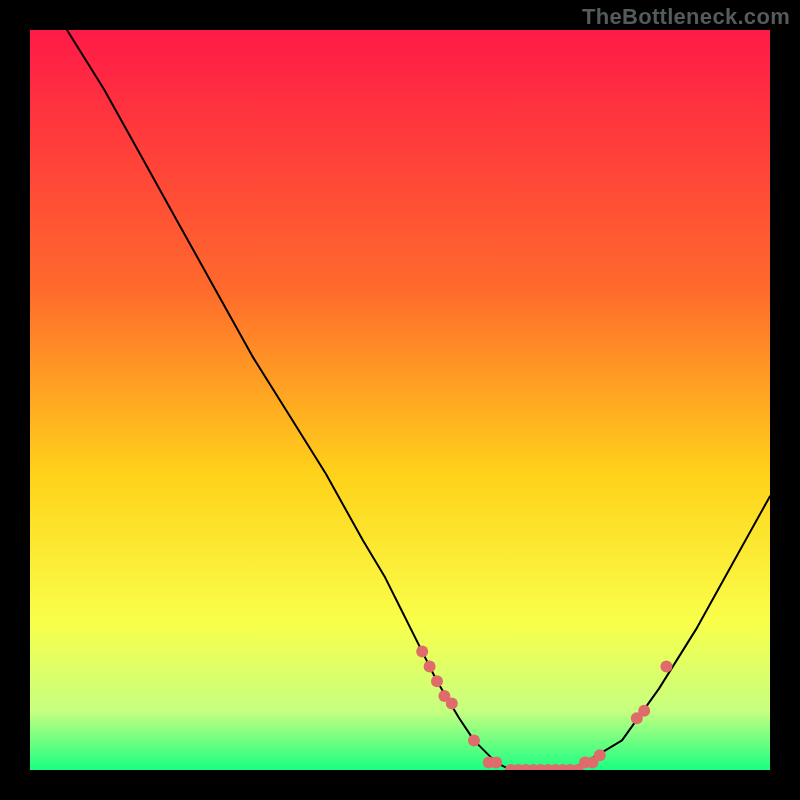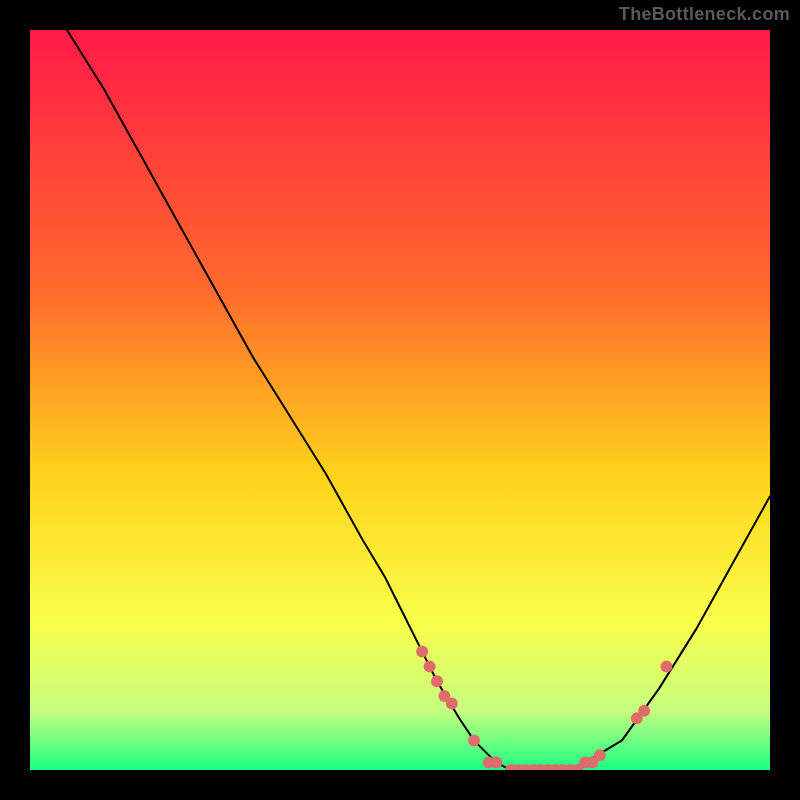--- a/index.html
+++ b/index.html
@@ -14,21 +14,21 @@
   .frame {
     position: relative;
     width: 800px;
     height: 800px;
     background: #000;
   }
   .watermark {
     position: absolute;
     top: 4px;
     right: 10px;
-    font-size: 18px;
+    font-size: 22px;
     font-weight: bold;
     color: #555a5c;
     letter-spacing: 0.3px;
     font-family: Arial, sans-serif;
     z-index: 5;
     text-align: center;
   }
   .plot {
     position: absolute;
     left: 30px;

